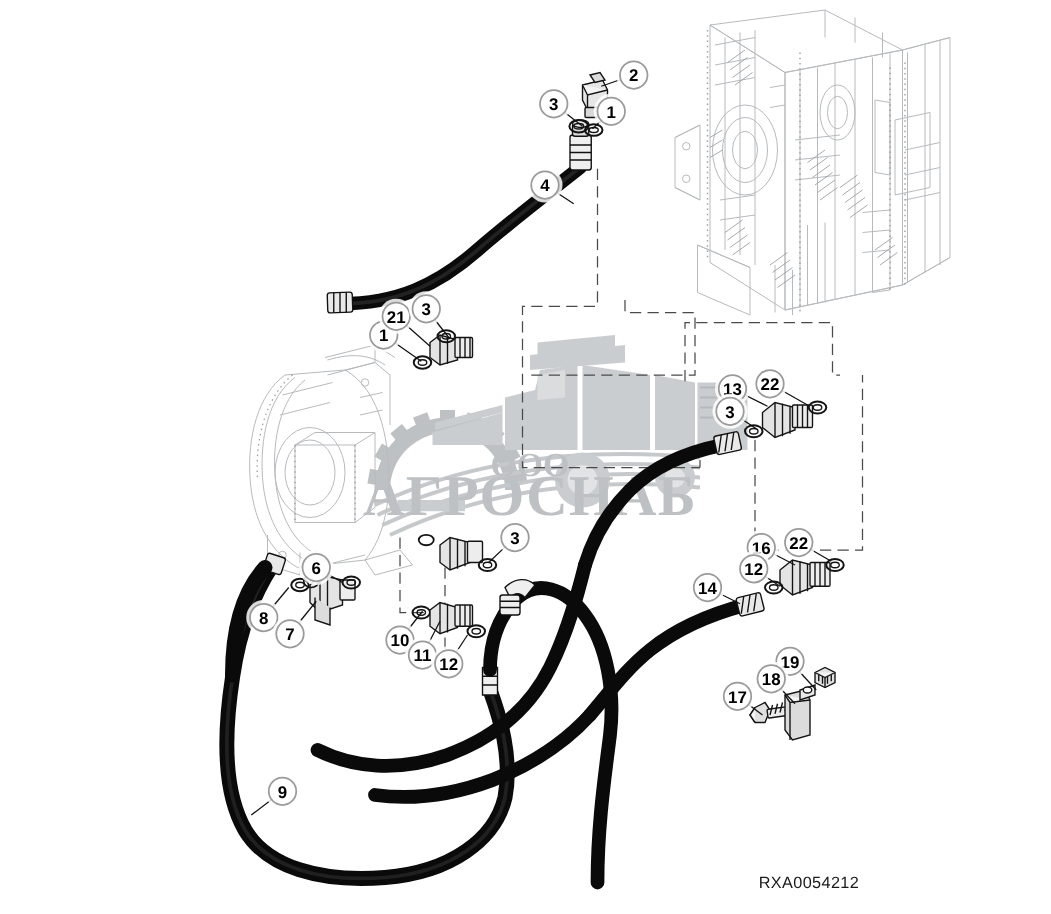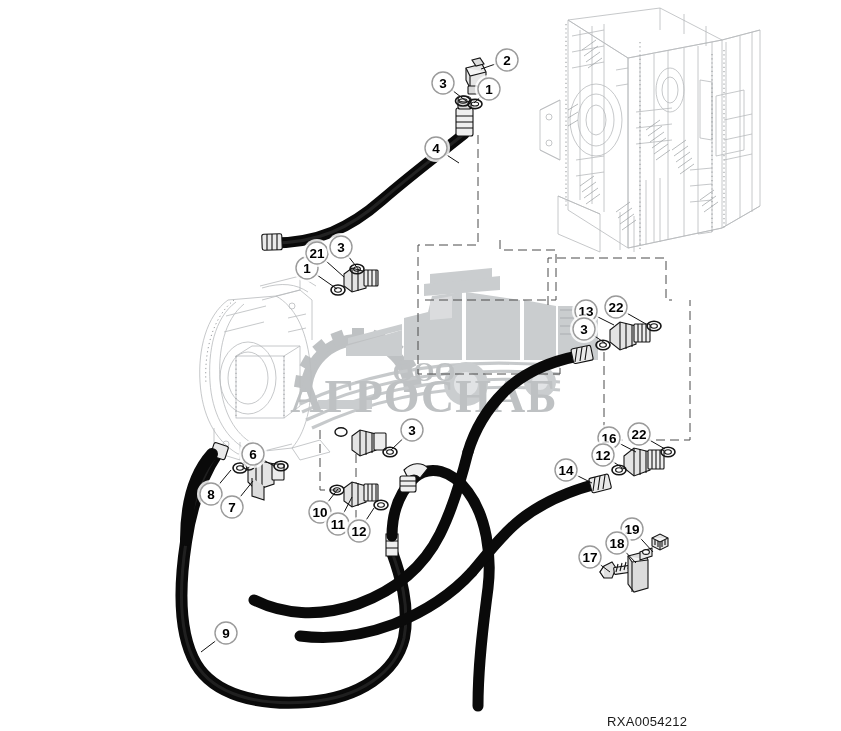--- a/index.html
+++ b/index.html
@@ -21,21 +21,21 @@
   #sheet svg.layer {
     position: absolute;
     left: 0;
     top: 0;
     width: 841px;
     height: 731px;
   }
   #partnumber {
     position: absolute;
     left: 607px;
-    top: 714px;
+    top: 698px;
     font-family: "Liberation Sans", sans-serif;
     font-size: 13px;
     letter-spacing: 0.3px;
     color: #1a1a1a;
     white-space: nowrap;
     text-align: center;
   }
   .cnum {
     font-family: "Liberation Sans", sans-serif;
     font-size: 13.5px;

